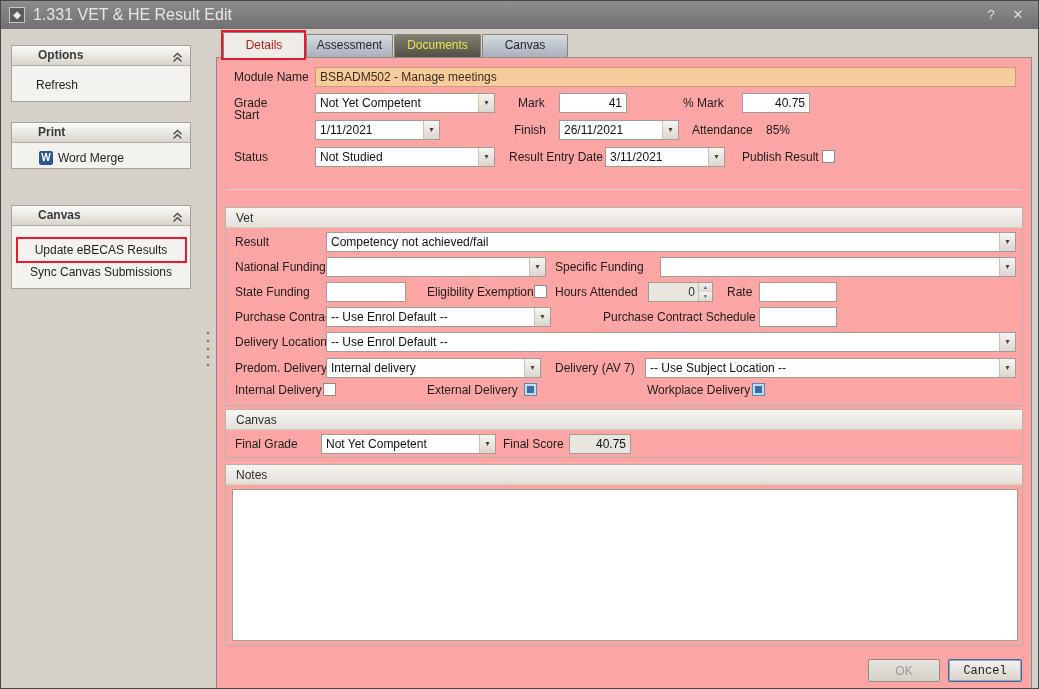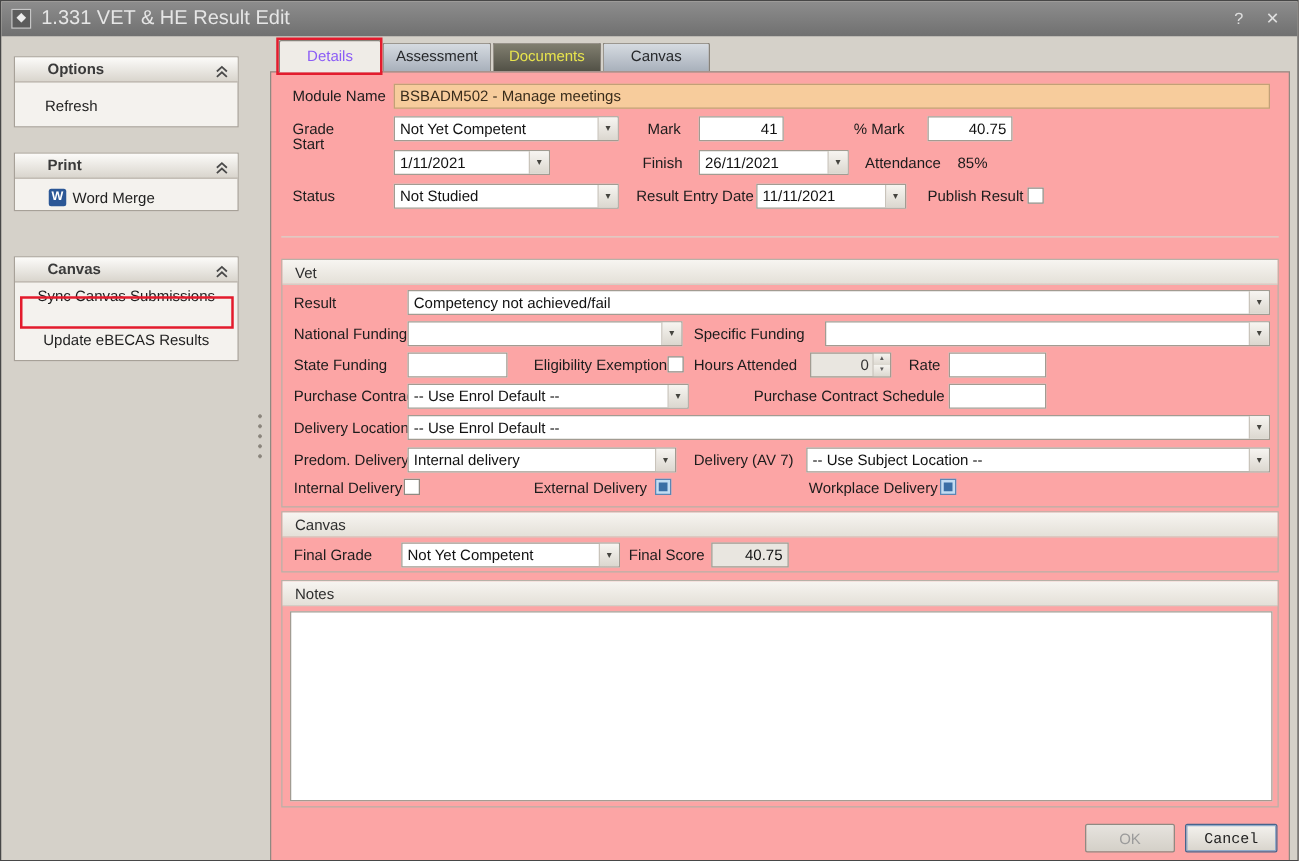--- a/index.html
+++ b/index.html
@@ -31,21 +31,21 @@
   .chev { position:absolute; right:7px; top:4px; width:11px; height:11px; }
   .pitem { font-size:12px; color:#1f1f1f; cursor:pointer; white-space:nowrap; }
   .word-ico { display:inline-block; width:14px; height:14px; background:#2b5796;
               color:#fff; font-size:10px; font-weight:bold; line-height:14px;
               text-align:center; border-radius:2px; margin-right:5px; flex:none; }
 
   
   .tab { position:absolute; font-size:12px; text-align:center; cursor:pointer;
          border:1px solid #87827a; border-bottom:none; border-radius:2px 2px 0 0;
          overflow:hidden; white-space:nowrap; }
-  .tab.active   { background:#efece7; color:#8b5cf6; line-height:25px; z-index:5; }
+  .tab.active   { background:#efece7; color:#b91c1c; line-height:25px; z-index:5; }
   .tab.inactive { background:linear-gradient(#d6dbe1,#a8b0bb); color:#26282b; line-height:21px; }
   .tab.hot      { background:linear-gradient(#817f70,#525146); color:#e8e44d; line-height:21px; }
 
   
   .frame { position:absolute; left:215px; top:56px; width:816px; height:660px;
            background:#fca5a5; border:1px solid #8f8a82; }
 
   .lbl { position:absolute; height:20px; line-height:20px; font-size:12px;
          color:#1c1c1c; white-space:nowrap; }
   .txt { position:absolute; height:20px; background:#fff; border:1px solid #a29c92;
@@ -140,22 +140,22 @@
 
   <div class="panel" style="top:204px;height:84px">
     <div class="panel-hd">
       <span>Canvas</span>
       <span class="chev">
         <svg width="11" height="11" viewBox="0 0 11 11">
             <path d="M1.5 5.2 L5.5 1.5 L9.5 5.2 M1.5 9.5 L5.5 5.8 L9.5 9.5" fill="none" stroke="#4a4a4a" stroke-width="1.4"></path>
           </svg>
       </span>
     </div>
+    <div class="pitem" style="margin-top:13px;height:22px;line-height:22px;text-align:center">Update eBECAS Results</div>
     <div class="pitem" style="height:22px;line-height:22px;text-align:center">Sync Canvas Submissions</div>
-    <div class="pitem" style="margin-top:13px;height:22px;line-height:22px;text-align:center">Update eBECAS Results</div>
   </div>
 
   <div class="grip"></div>
 
   <div class="tab active" style="left:222px;top:31px;width:82px;height:26px">Details</div>
   <div class="tab inactive" style="left:305px;top:33px;width:87px;height:23px">Assessment</div>
   <div class="tab hot" style="left:393px;top:33px;width:87px;height:23px">Documents</div>
   <div class="tab inactive" style="left:481px;top:33px;width:86px;height:23px">Canvas</div>
 
   <div class="frame">
@@ -186,21 +186,21 @@
     <span class="lbl" style="left:475px;top:62px">Attendance</span>
     <span class="lbl" style="left:549px;top:62px">85%</span>
 
     <span class="lbl" style="left:17px;top:89px">Status</span>
     <div class="dd" style="left:98px;top:89px;width:180px">
       <span class="dd-text">Not Studied</span>
       <span class="dd-btn">▾</span>
     </div>
     <span class="lbl" style="left:292px;top:89px">Result Entry Date</span>
     <div class="dd" style="left:388px;top:89px;width:120px">
-      <span class="dd-text">11/11/2021</span>
+      <span class="dd-text">3/11/2021</span>
       <span class="dd-btn">▾</span>
     </div>
     <span class="lbl" style="left:525px;top:89px">Publish Result</span>
     <span class="cb" style="left:605px;top:92px"></span>
 
     <div class="hline" style="left:8px;top:131px;width:798px"></div>
 
     <div class="grp" style="left:8px;top:149px;width:798px;height:199px">
       <div class="grp-hd">Vet</div>
 

